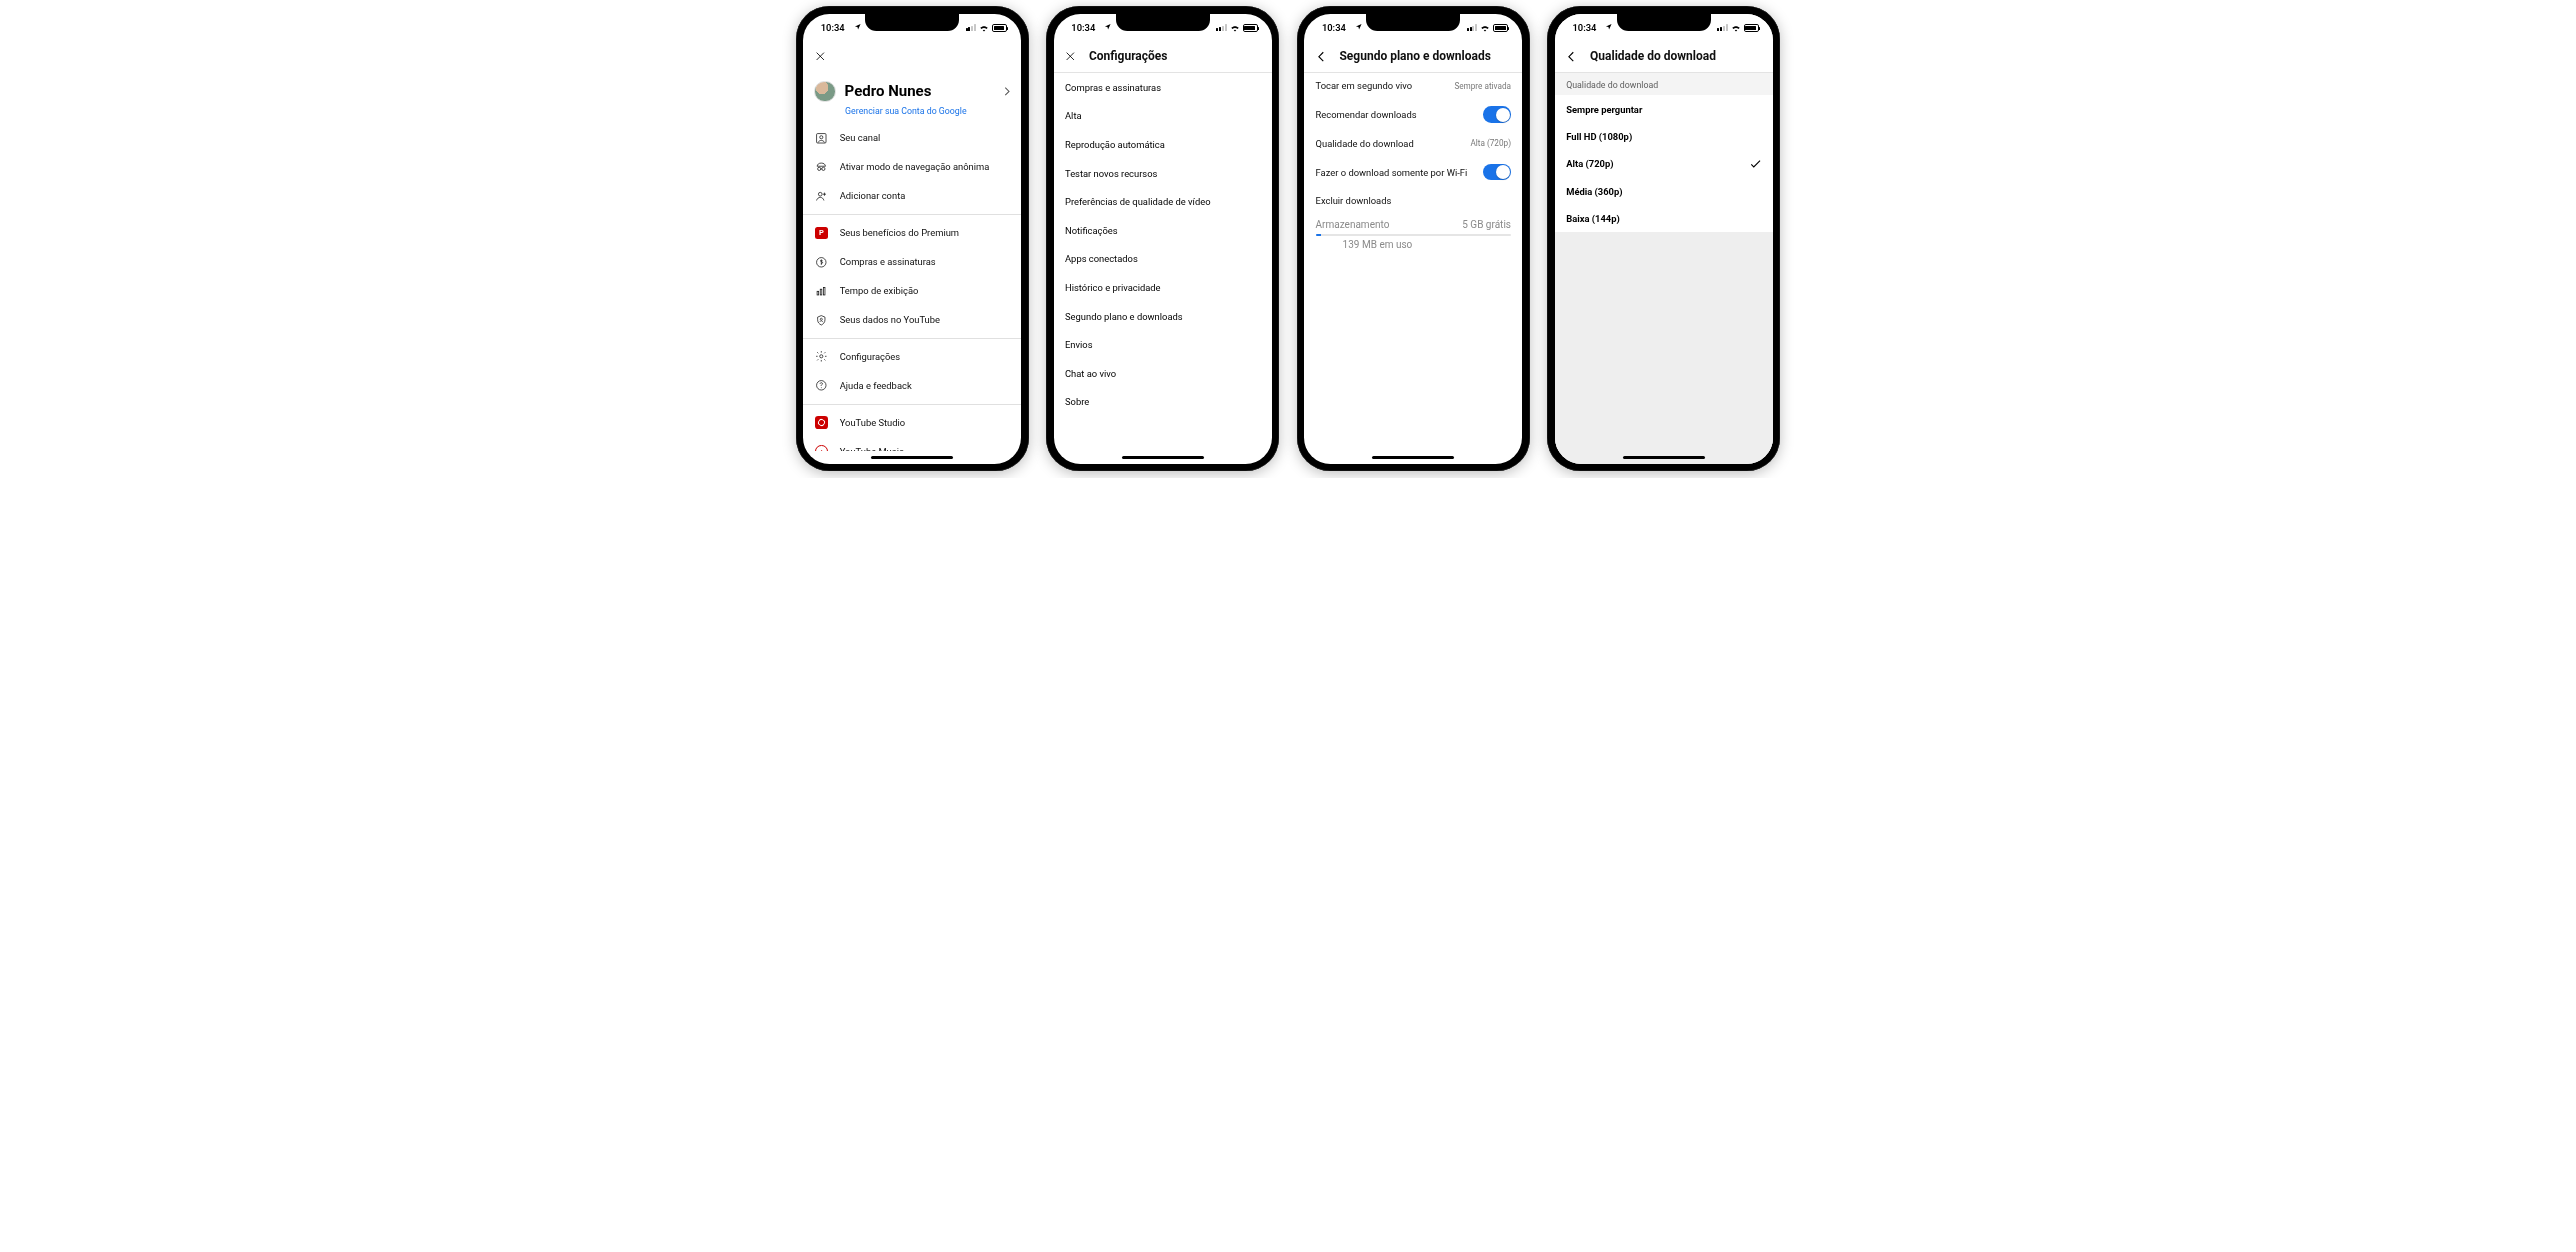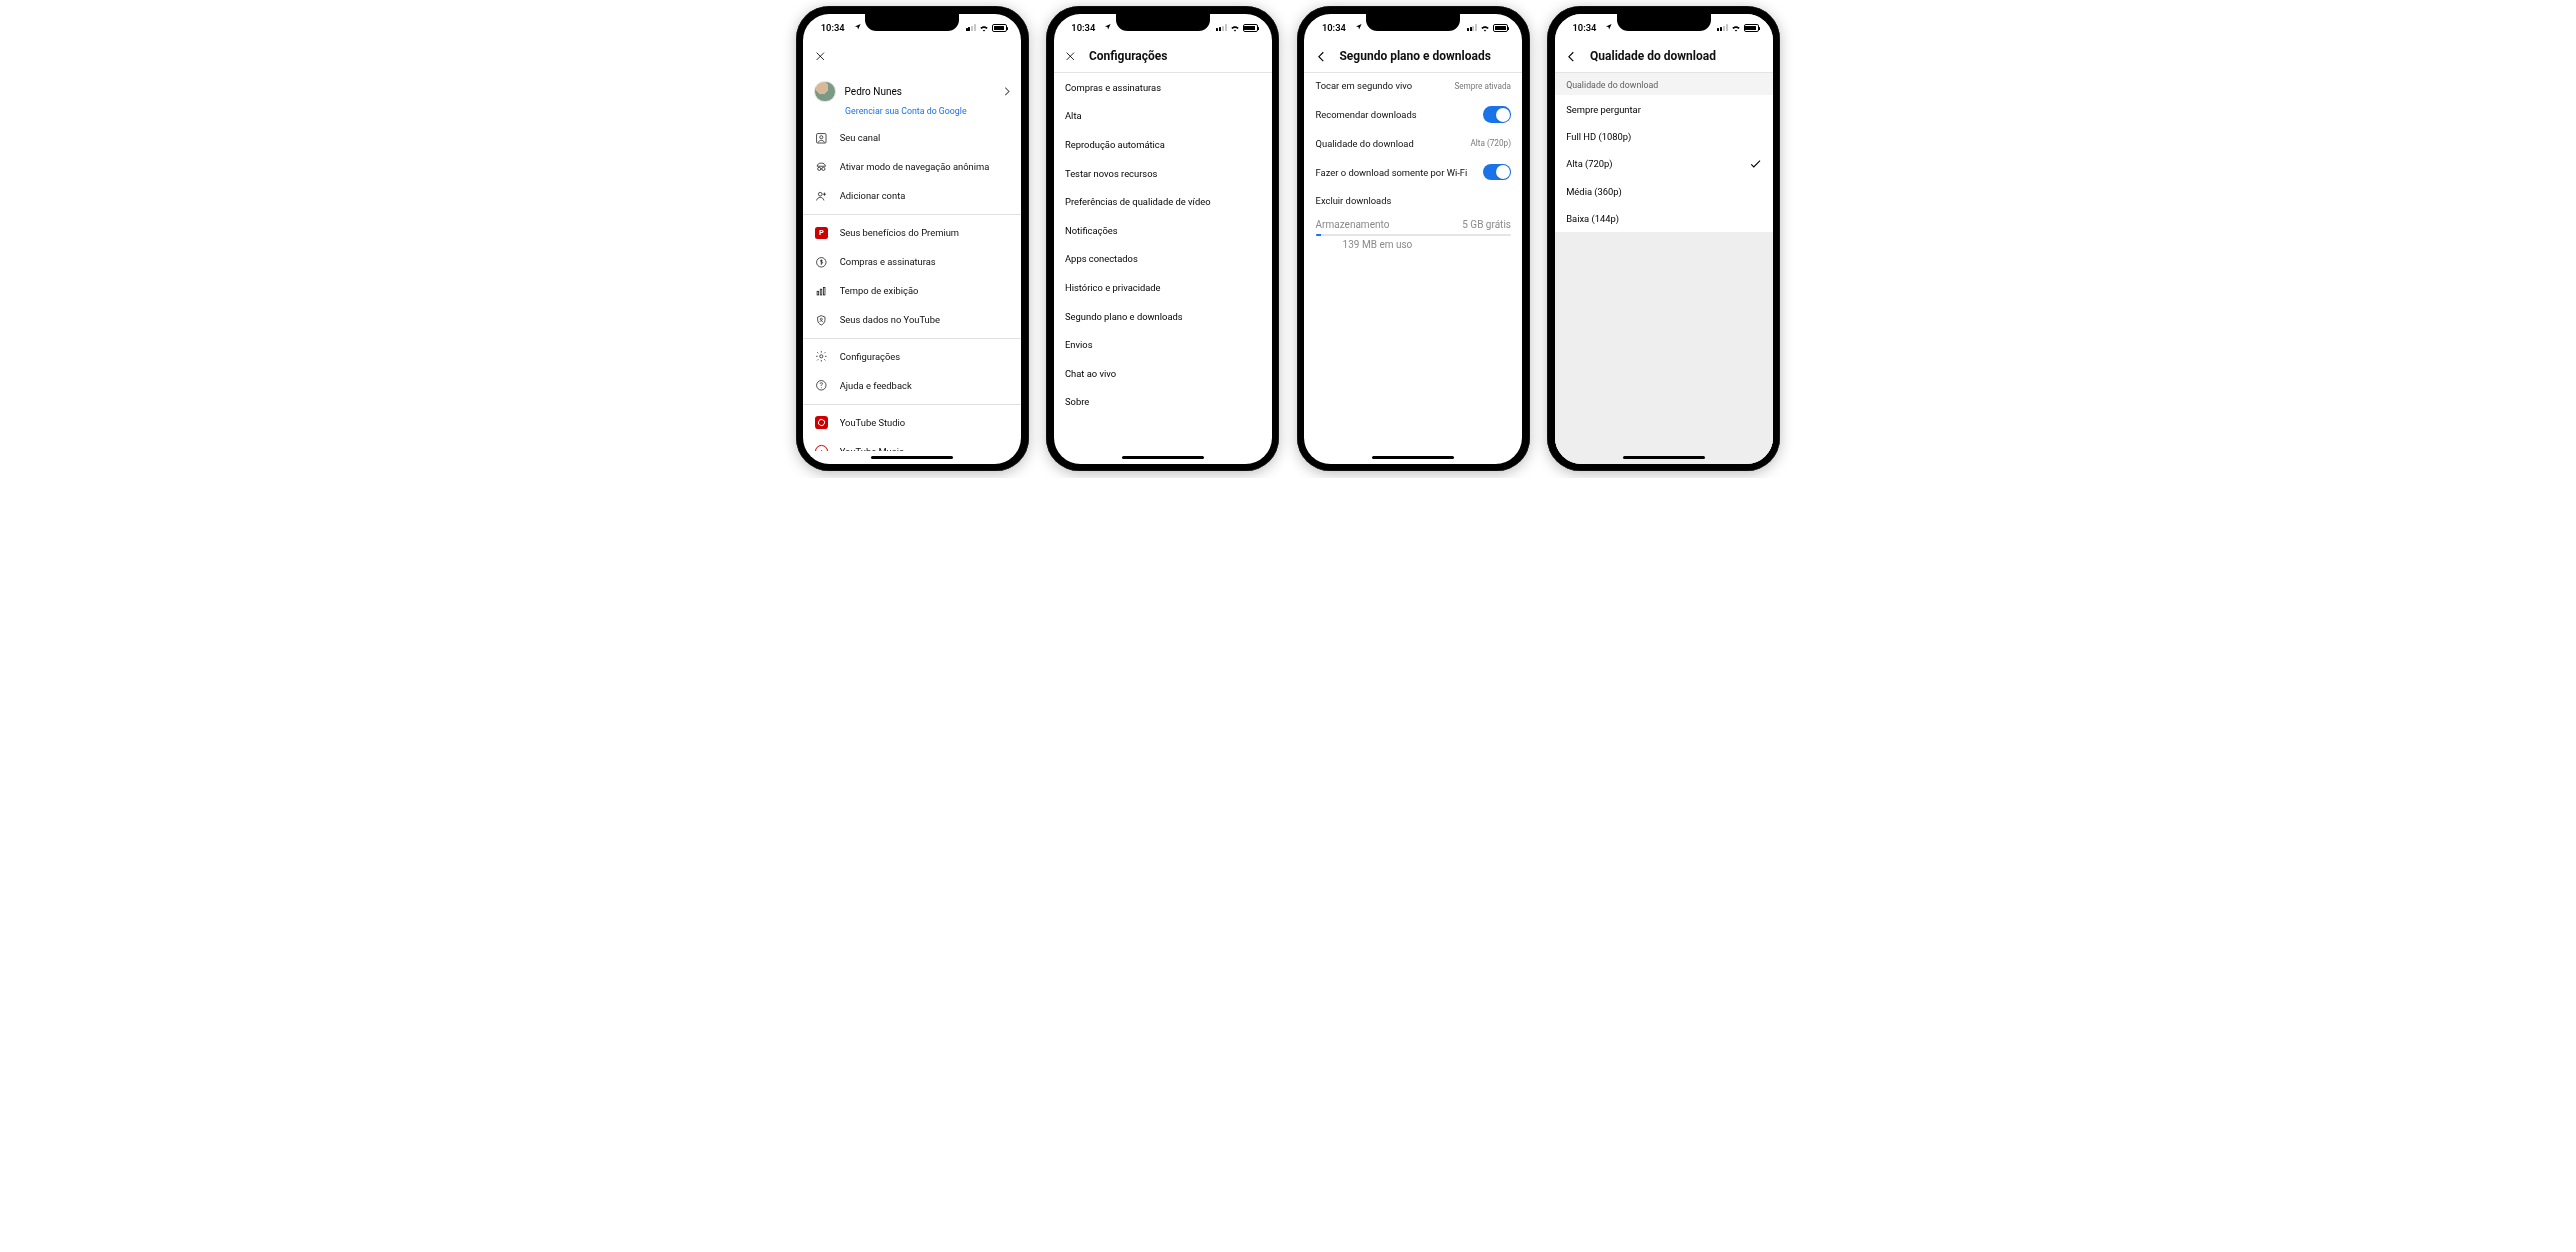--- a/index.html
+++ b/index.html
@@ -93,21 +93,21 @@
   .row-icon { width:14px; height:14px; display:flex; align-items:center; justify-content:center; flex:0 0 14px; }
   .divider { height:0.3px; background:#e0e0e0; margin: 3.8px 0; }
   .account-row {
     display:flex; align-items:center; padding: 8.8px 11.3px 3.8px 11.3px; gap:8.8px; cursor:pointer;
   }
   .avatar {
     width:21.4px; height:21.4px; border-radius:50%;
     background: radial-gradient(circle at 35% 30%, #d9b89a 0 34%, #7a9a86 35% 100%);
     border:0.6px solid #ddd;
   }
-  .account-name { flex:1; font-size:10px; font-weight:400; }
+  .account-name { flex:1; font-size:15px; font-weight:700; }
   .account-manage { padding: 0 11.3px 7.5px 42px; color:#1a73e8; font-size:8.8px; cursor:pointer; }
   .home-indicator {
     height: 12.6px; display:flex; align-items:center; justify-content:center;
   }
   .home-indicator div { width:82px; height:3.1px; background:#000; border-radius:1.9px; }
   .premium-badge {
     width:12.6px; height:12.6px; background:#cc0000; color:#fff;
     font-size:7.5px; font-weight:700; border-radius:2.5px;
     display:flex; align-items:center; justify-content:center;
   }
@@ -125,21 +125,21 @@
   .storage-bar { height:2.5px; background:#e5e5e5; border-radius:1.3px; overflow:hidden; }
   .storage-fill { height:100%; width:3%; background:#1a73e8; }
   .storage-used { margin-top:3.1px;margin-left:27px; }
   .quality-group-header {
     font-size:8.8px; color:#606060; padding:7.5px 11.3px 5px 11.3px;
     background:#f4f4f4;
   }
   .quality-list { background:#fff; }
   .quality-row {
     display:flex; align-items:center; justify-content:space-between;
-    padding: 8.2px 11.3px; font-size:9.4px; cursor:pointer;
+    padding: 8.2px 11.3px; font-size:9.4px; cursor:pointer;font-weight:bold;
   }
   .quality-rest { flex:1; background:#eeeeee; }
   .screen4 .content { display:flex; flex-direction:column; background:#eeeeee; }
   .plain-list .prow {
     padding: 8.8px 11.3px; font-size:9.4px; cursor:pointer;
   }
   .chevron-right svg, .chevron-left svg, .close-x svg, .check-mark svg { display:block; }
   .yt-studio-icon {
     width:12.6px;height:12.6px;border-radius:3.1px;
     background:#cc0000;display:flex;align-items:center;justify-content:center;

